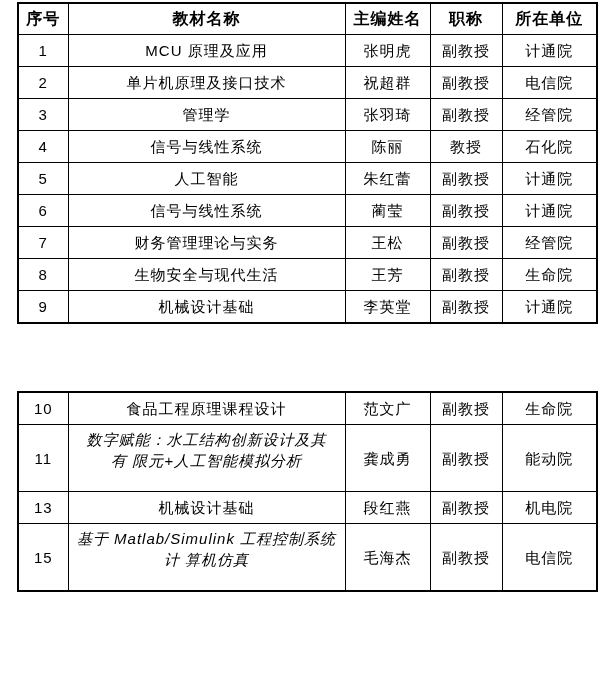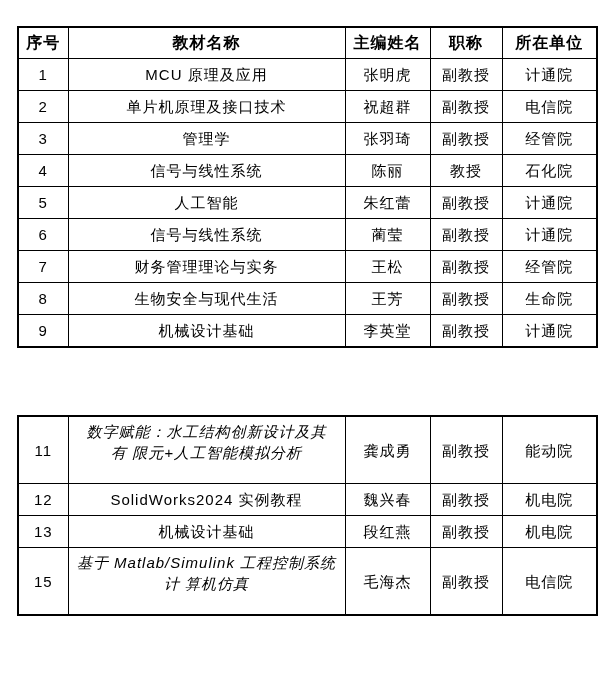--- a/index.html
+++ b/index.html
@@ -8,21 +8,21 @@
     background: #ffffff;
   }
   body {
     width: 604px;
     height: 700px;
     color: #000000;
     font-family: "Liberation Sans", "DejaVu Sans", sans-serif;
     overflow: hidden;
   }
   .page {
-    padding: 26px 8px 0 17px;
+    padding: 2px 8px 0 17px;
   }
   table.doc-table {
     border-collapse: collapse;
     table-layout: fixed;
     width: 579px;
     border: 2px solid #000000;
   }
   table.doc-table th,
   table.doc-table td {
     border: 1px solid #000000;
@@ -152,33 +152,33 @@
   <table class="doc-table" id="table2">
     <colgroup>
       <col style="width:50px">
       <col style="width:277px">
       <col style="width:85px">
       <col style="width:72px">
       <col style="width:95px">
     </colgroup>
     <tbody>
         <tr>
+          <td class="cell-no">10</td>
+          <td class="cell-title">食品工程原理课程设计</td>
+          <td class="cell-editor">范文广</td>
+          <td class="cell-rank">副教授</td>
+          <td class="cell-unit">生命院</td>
+        </tr>
+        <tr>
           <td class="cell-no">11</td>
           <td class="cell-title multiline">数字赋能：水工结构创新设计及其
 有 限元+人工智能模拟分析</td>
           <td class="cell-editor">龚成勇</td>
           <td class="cell-rank">副教授</td>
           <td class="cell-unit">能动院</td>
-        </tr>
-        <tr>
-          <td class="cell-no">12</td>
-          <td class="cell-title">SolidWorks2024 实例教程</td>
-          <td class="cell-editor">魏兴春</td>
-          <td class="cell-rank">副教授</td>
-          <td class="cell-unit">机电院</td>
         </tr>
         <tr>
           <td class="cell-no">13</td>
           <td class="cell-title">机械设计基础</td>
           <td class="cell-editor">段红燕</td>
           <td class="cell-rank">副教授</td>
           <td class="cell-unit">机电院</td>
         </tr>
         <tr>
           <td class="cell-no">15</td>

